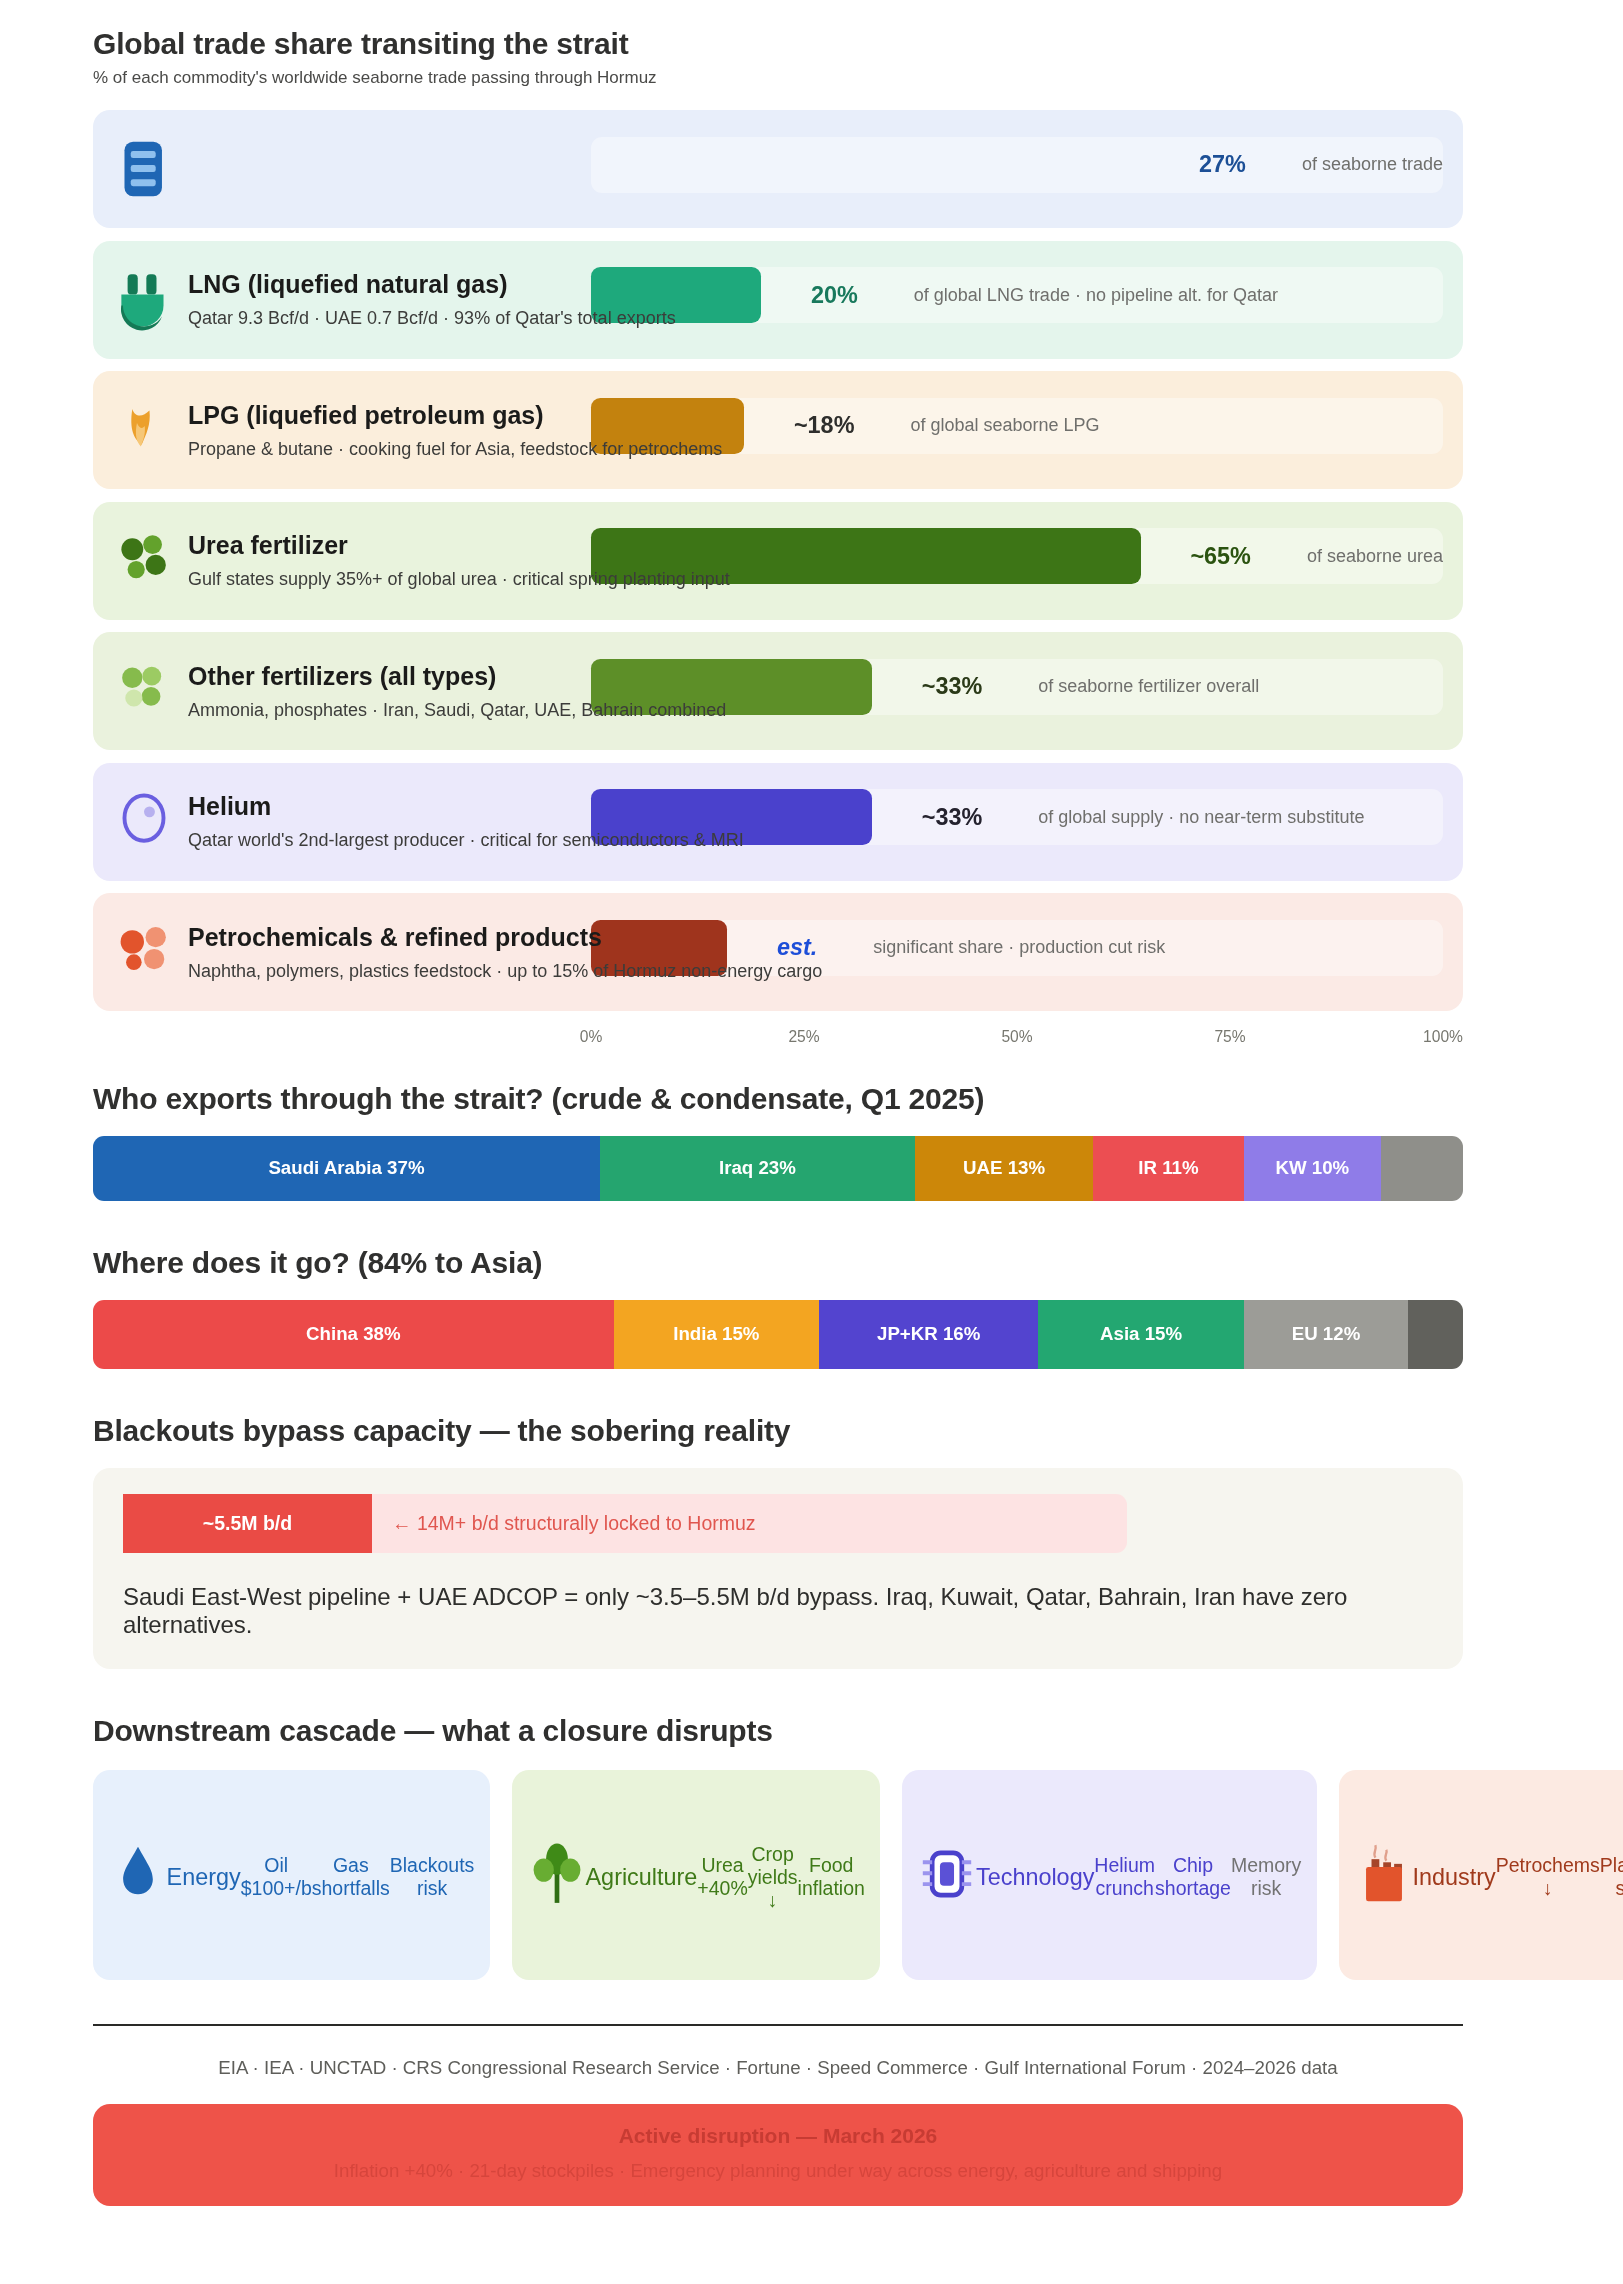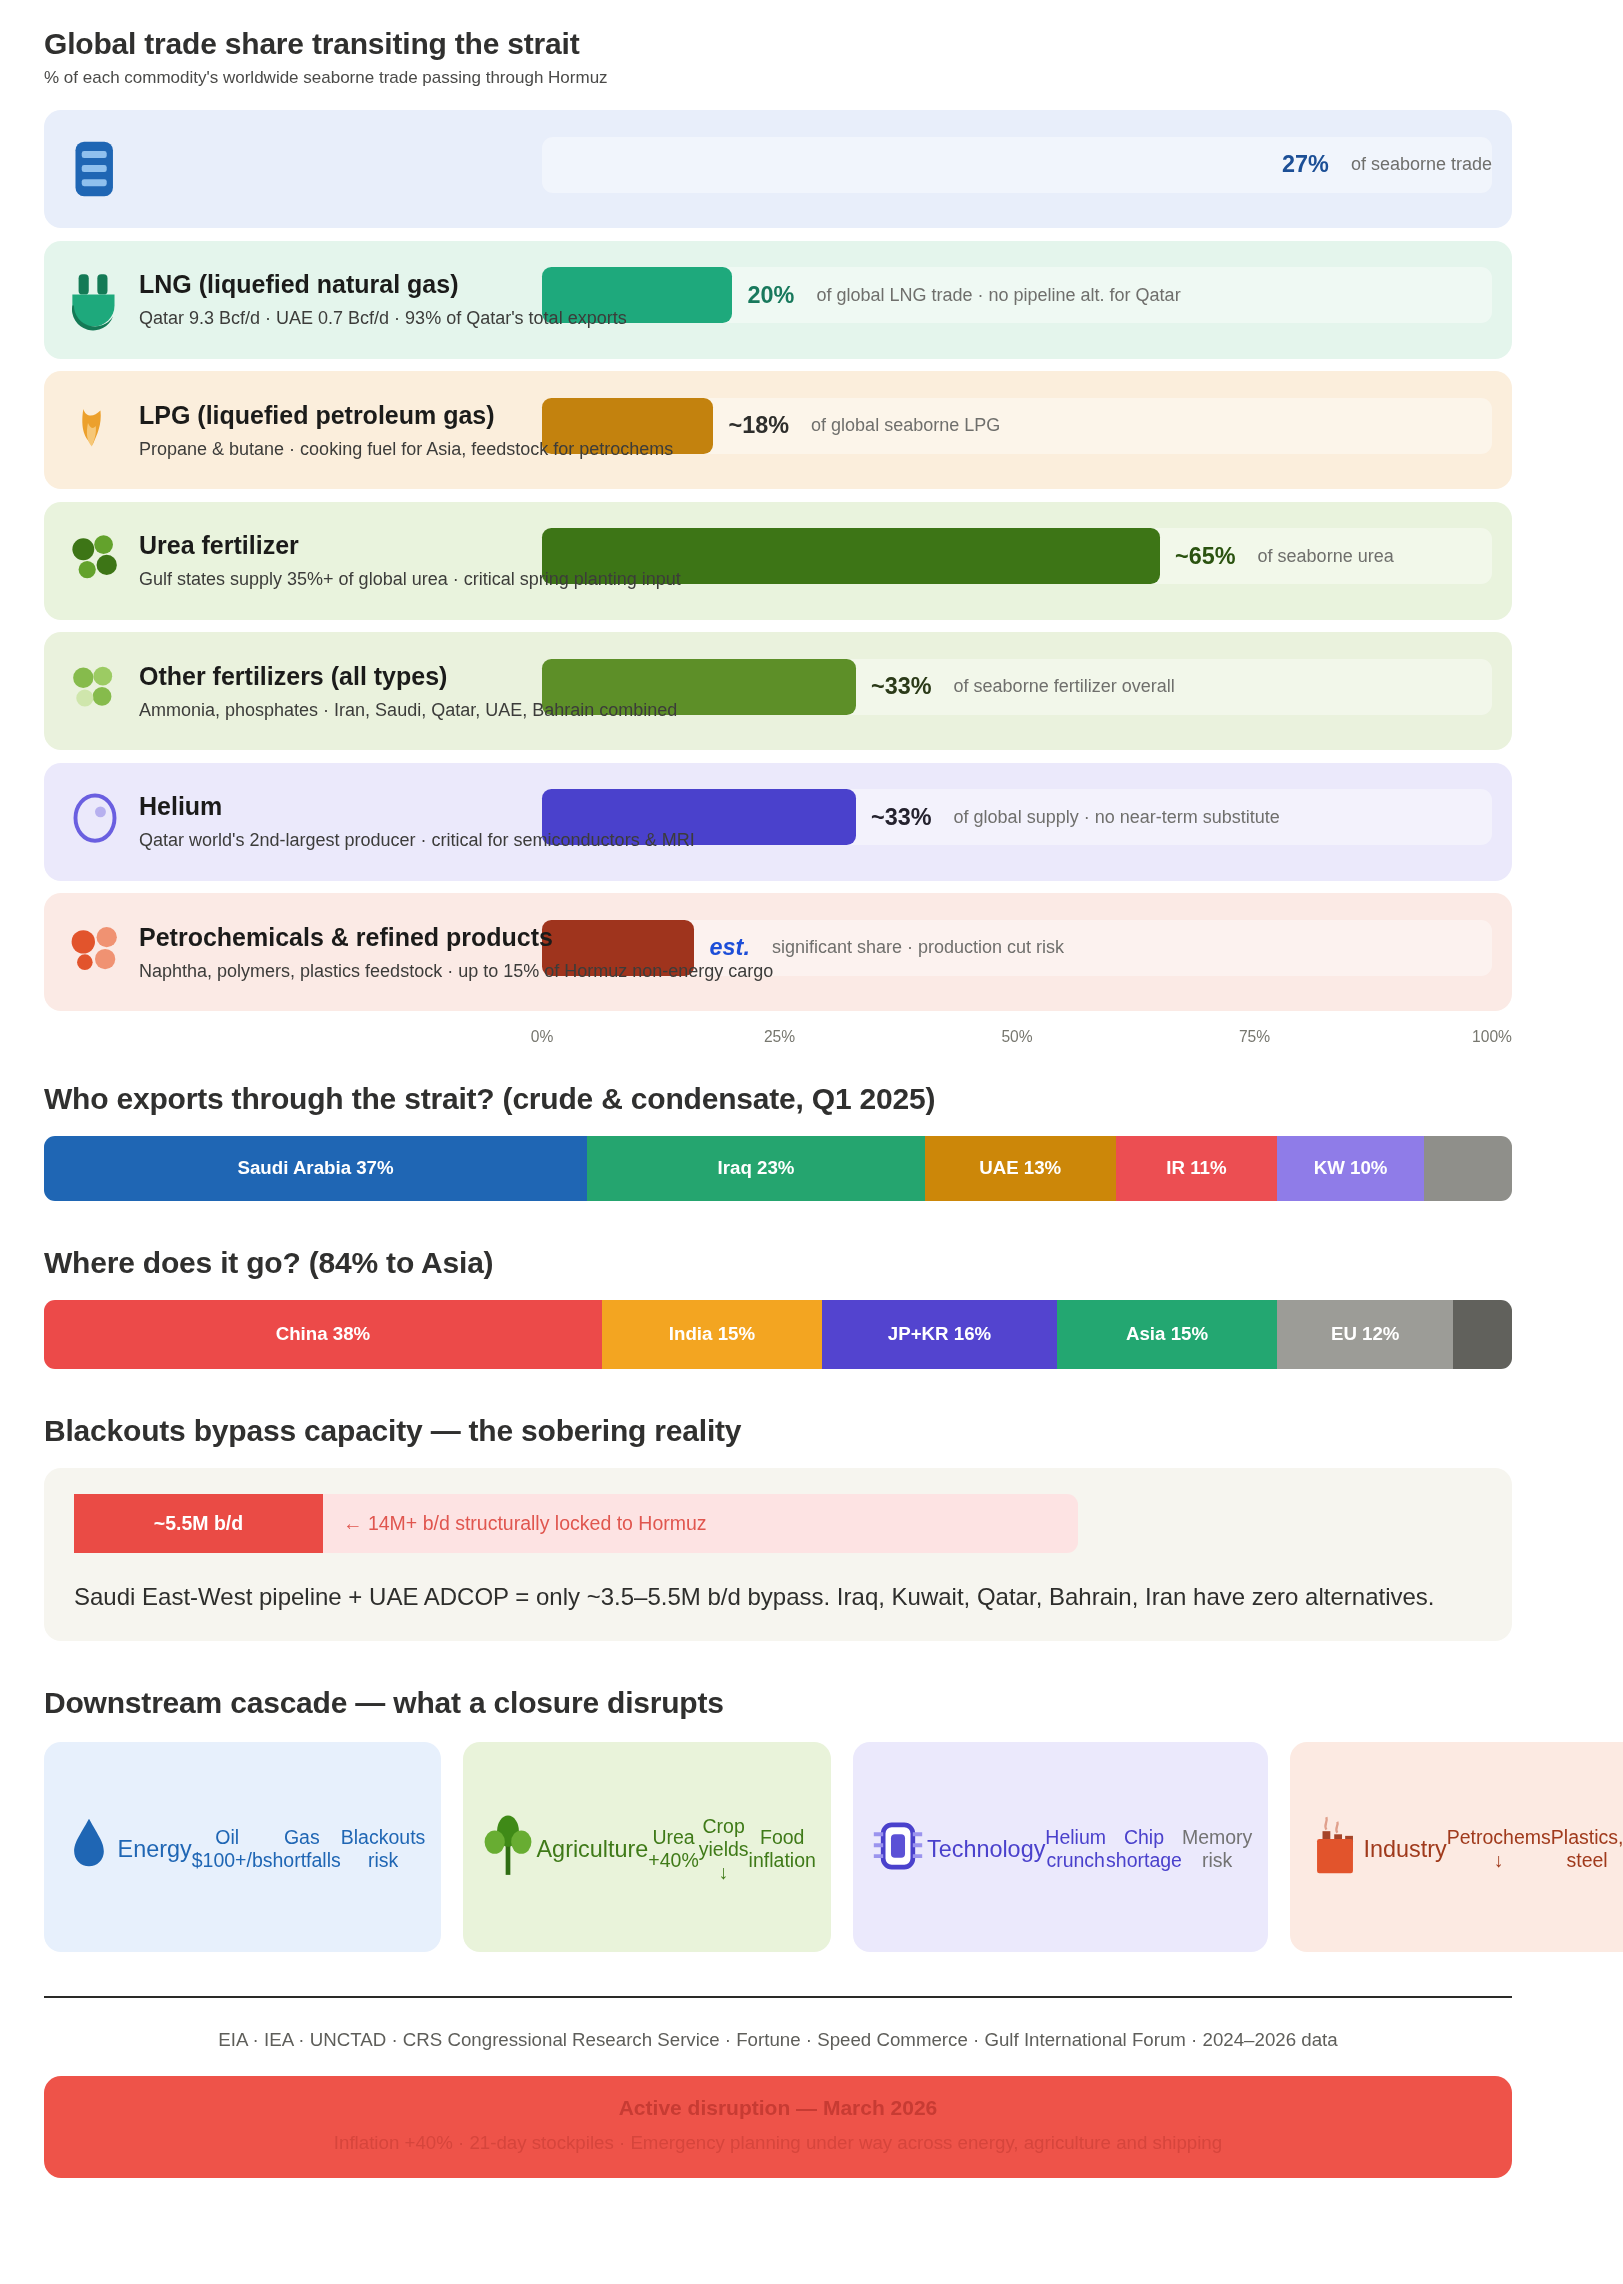--- a/index.html
+++ b/index.html
@@ -5,21 +5,21 @@
   * { box-sizing: border-box; margin: 0; padding: 0; }
   html, body {
     width: 1624px;
     background: #ffffff;
     font-family: "Liberation Sans", sans-serif;
   }
   .page {
     width: 1556px;
     min-height: 2284px;
     background: #ffffff;
-    padding: 0 44px;
+    padding: 0 93px;
     position: relative;
   }
 
   
   .sec-title {
     font-size: 30px;
     font-weight: bold;
     color: #30302f;
     letter-spacing: -0.2px;
   }
@@ -59,20 +59,21 @@
   
   .bar-area {
     position: absolute;
     left: 498px;
     right: 20px;
     top: 26.5px;
     height: 56px;
     z-index: 2;
     display: flex;
     align-items: center;
+    gap: 34px;
   }
   .bar-track {
     position: absolute;
     left: 0; right: 0; top: 0; bottom: 0;
     border-radius: 11px;
     background: rgba(255,255,255,0.40);
   }
   .bar-fill {
     position: relative;
     height: 56px;

